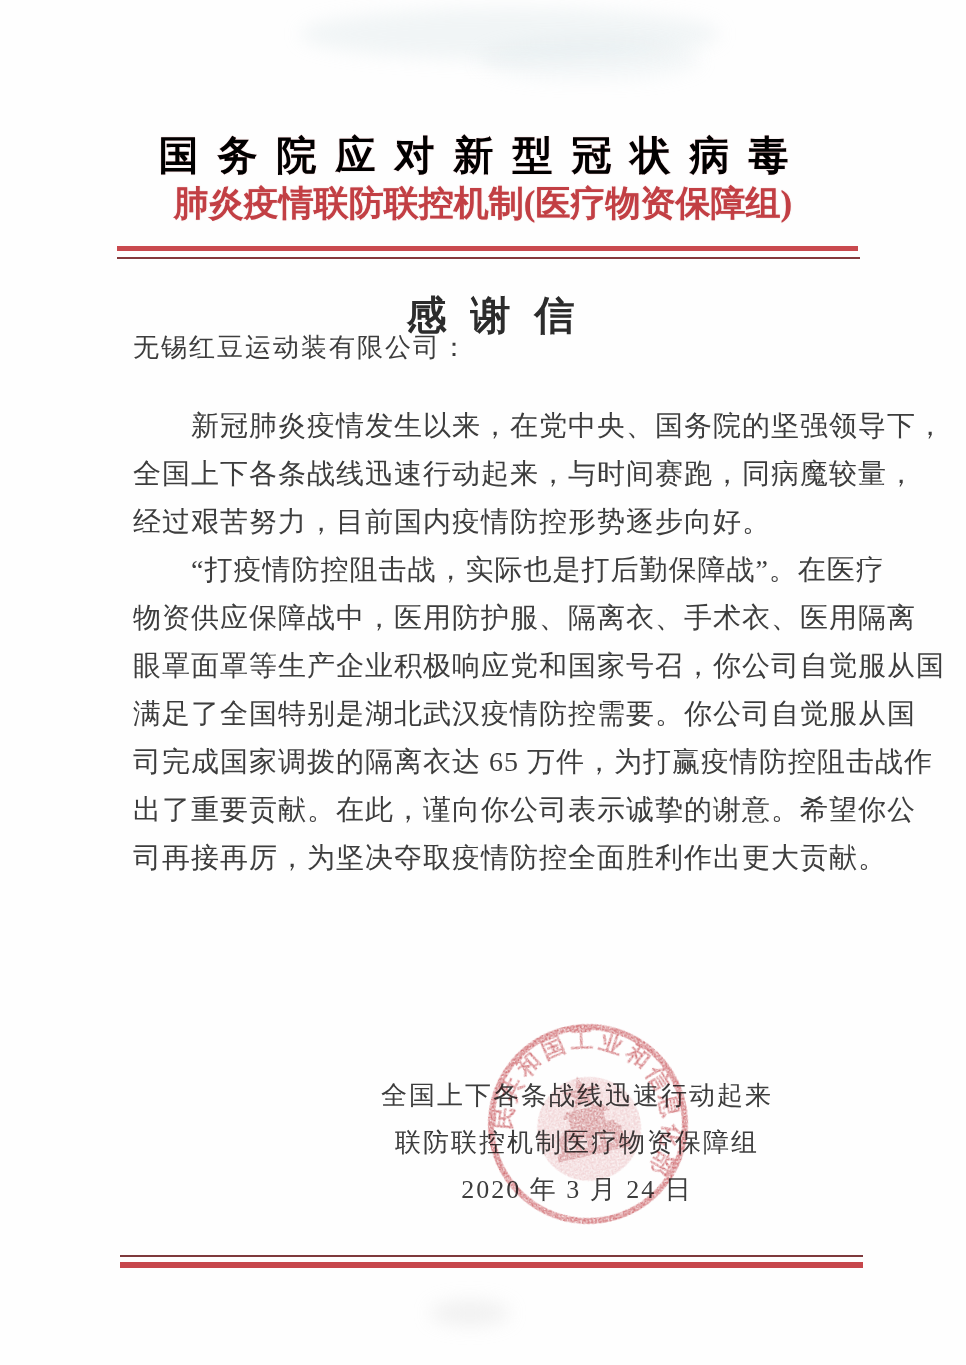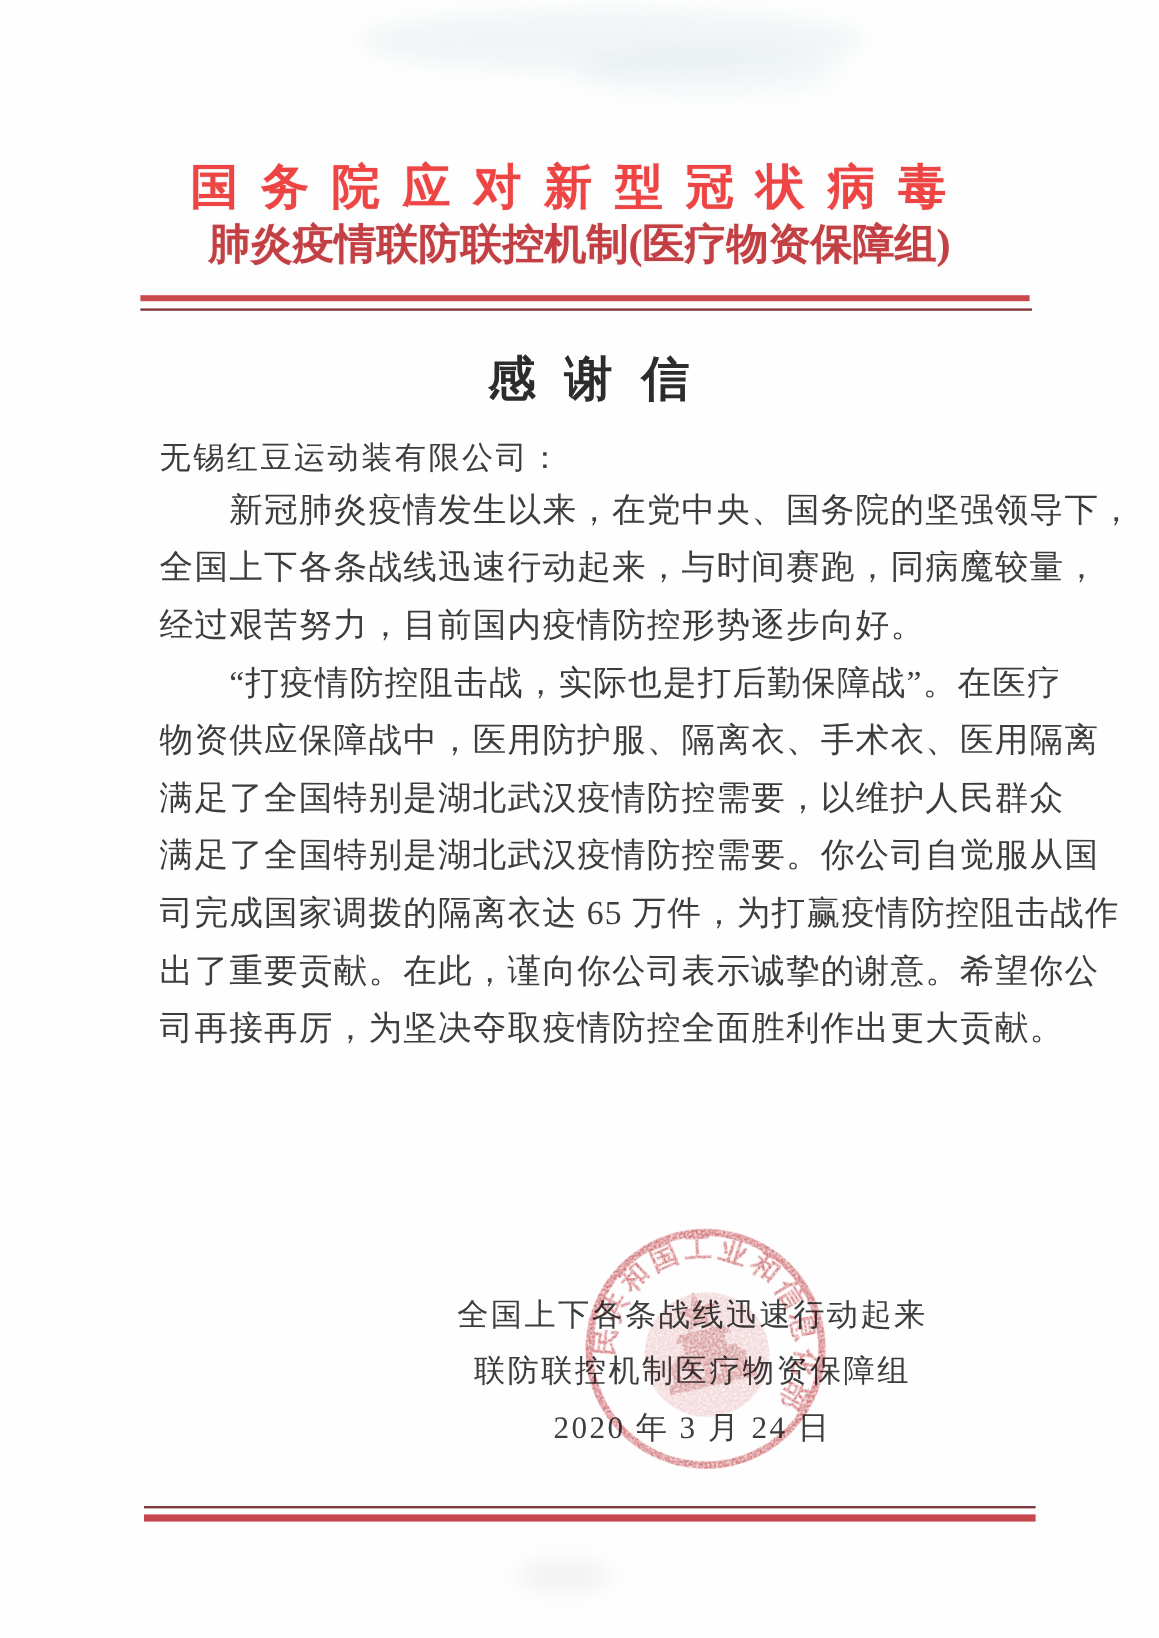--- a/index.html
+++ b/index.html
@@ -15,21 +15,21 @@
   .haze{position:absolute;border-radius:50%;filter:blur(9px);pointer-events:none;}
   .haze1{left:300px;top:8px;width:420px;height:52px;background:rgba(196,214,220,0.22);}
   .haze2{left:480px;top:40px;width:220px;height:40px;background:rgba(200,216,222,0.18);}
   .haze3{left:430px;top:1300px;width:80px;height:26px;background:rgba(205,205,205,0.25);}
 
   
   .lh1{
     position:absolute;left:0;top:128px;width:100%;
     text-align:center;
     font-size:40px;font-weight:bold;letter-spacing:19px;
-    color:#ef4444;
+    color:#000000;
     text-shadow:0 0 1px rgba(194,63,68,.5);
     white-space:nowrap;
   }
   .lh2{
     position:absolute;left:0;top:180px;width:100%;
     text-align:center;
     font-size:35px;font-weight:bold;letter-spacing:0px;
     color:#c23f44;
     text-shadow:0 0 1px rgba(194,63,68,.5);
     white-space:nowrap;
@@ -39,21 +39,21 @@
   .rule-top-thin{position:absolute;left:117px;top:257px;width:743px;height:2px;background:#84393c;}
 
   .doc-title{
     position:absolute;left:0;top:288px;width:100%;
     text-align:center;
     font-size:40px;font-weight:bold;letter-spacing:7px;
     color:#2c2c2c;white-space:nowrap;padding-left:11px;
   }
 
   .bodycol{position:absolute;left:133px;width:706px;color:#3d3d3d;}
-  .salutation{top:364px;font-size:26px;letter-spacing:2px;line-height:36px;}
+  .salutation{top:330px;font-size:26px;letter-spacing:2px;line-height:36px;}
   .para{font-size:28px;letter-spacing:1px;}
   .para .line{line-height:48px;height:48px;text-align:justify;text-align-last:justify;white-space:nowrap;}
   .para .line.last{text-align-last:left;}
   .para1{top:402px;}
   .para2{top:546px;}
 
   .signature{
     position:absolute;left:327px;top:1072px;width:500px;
     text-align:center;color:#3d3d3d;
     font-size:26px;letter-spacing:2px;
@@ -94,21 +94,21 @@
 
   <div class="bodycol para para1">
     <div class="line">　　新冠肺炎疫情发生以来，在党中央、国务院的坚强领导下，</div>
     <div class="line">全国上下各条战线迅速行动起来，与时间赛跑，同病魔较量，</div>
     <div class="line last">经过艰苦努力，目前国内疫情防控形势逐步向好。</div>
   </div>
 
   <div class="bodycol para para2">
     <div class="line">　　“打疫情防控阻击战，实际也是打后勤保障战”。在医疗</div>
     <div class="line">物资供应保障战中，医用防护服、隔离衣、手术衣、医用隔离</div>
-    <div class="line">满足了全国特别是湖北武汉疫情防控需要，以维护人民群众</div>
+    <div class="line">眼罩面罩等生产企业积极响应党和国家号召，你公司自觉服从国</div>
     <div class="line">满足了全国特别是湖北武汉疫情防控需要。你公司自觉服从国</div>
     <div class="line">司完成国家调拨的隔离衣达 65 万件，为打赢疫情防控阻击战作</div>
     <div class="line">出了重要贡献。在此，谨向你公司表示诚挚的谢意。希望你公</div>
     <div class="line last">司再接再厉，为坚决夺取疫情防控全面胜利作出更大贡献。</div>
   </div>
 
   <div class="signature">
     <div class="sline">全国上下各条战线迅速行动起来</div>
     <div class="sline">联防联控机制医疗物资保障组</div>
     <div class="sline">2020 年 3 月 24 日</div>

